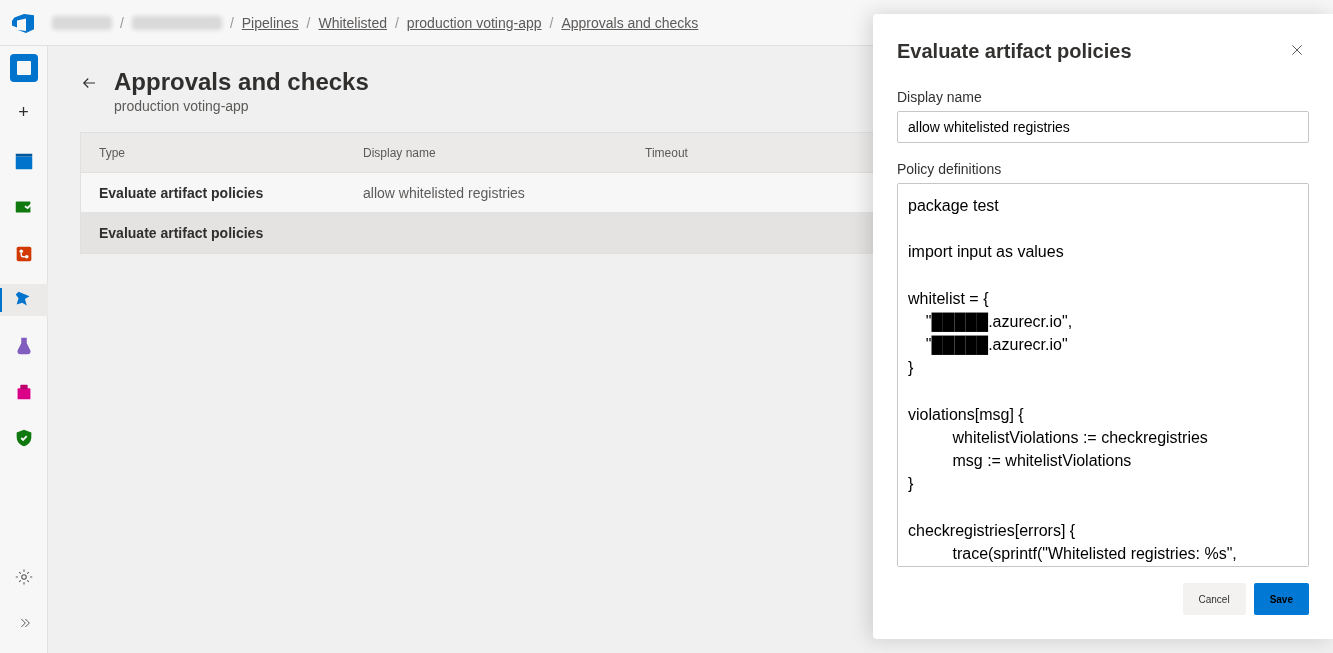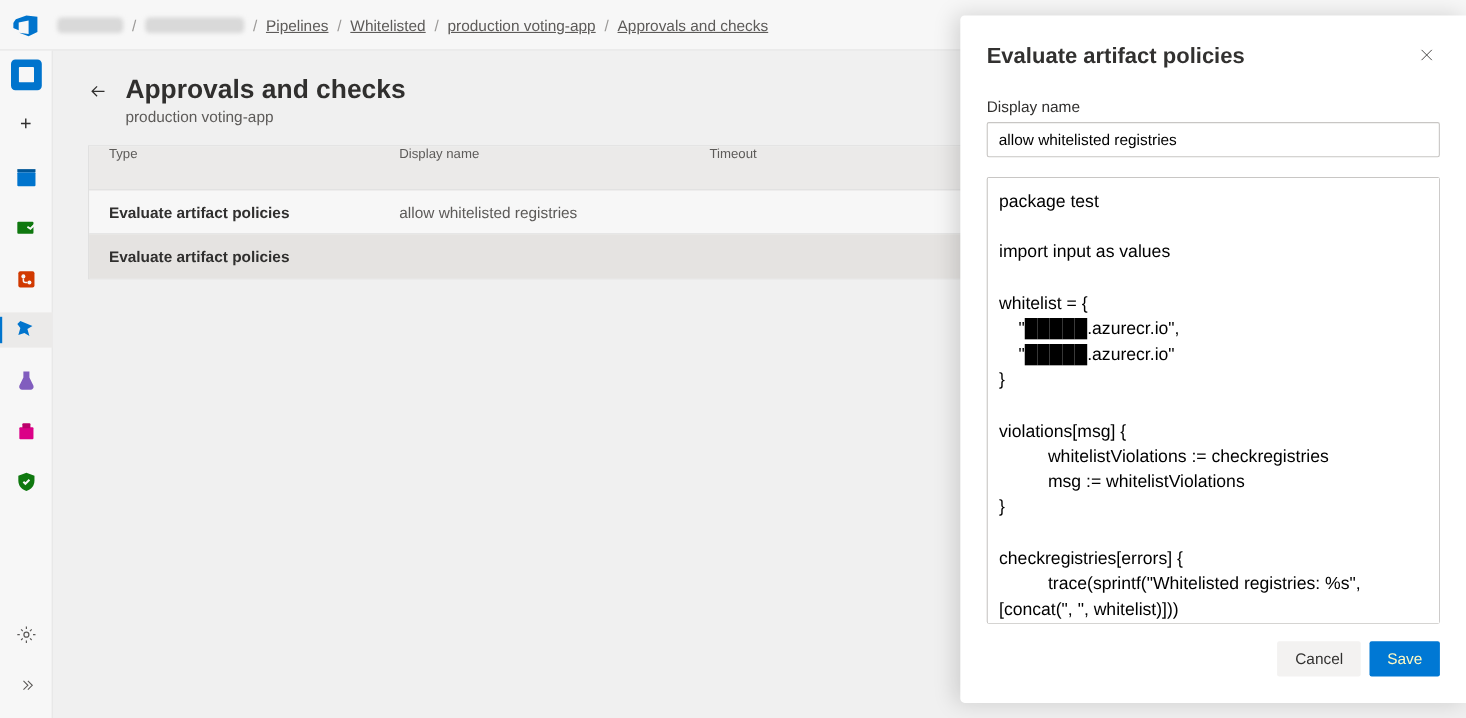--- a/index.html
+++ b/index.html
@@ -124,20 +124,21 @@
     .page-subtitle { font-size: 14px; color: #605e5c; margin-top: 2px; }
     
     .checks-table {
       width: 100%;
       border: 1px solid #e8e8e8;
       background: #fff;
     }
     .checks-table .thead {
       display: flex;
       height: 40px;
+      align-items: center;
       background: #f3f2f1;
       border-bottom: 1px solid #e8e8e8;
       font-size: 12px;
       color: #605e5c;
     }
     .checks-table .row {
       display: flex;
       height: 40px;
       align-items: center;
       border-bottom: 1px solid #eaeaea;
@@ -214,27 +215,27 @@
     .panel-footer {
       display: flex;
       justify-content: flex-end;
       gap: 8px;
       padding-top: 16px;
     }
     .btn {
       height: 32px;
       padding: 0 16px;
       border-radius: 2px;
-      font-size: 14px;
+      font-size: 10px;
       cursor: pointer;
       border: none;
       font-family: inherit;
     }
     .btn-secondary { background: #f3f2f1; color: #323130; }
-    .btn-primary { background: #0078d4; color: #fef9c3; font-weight: 400; }
+    .btn-primary { background: #0078d4; color: #000000; font-weight: 700; }
     .overlay {
       position: absolute;
       inset: 0;
       background: rgba(0,0,0,0.03);
       pointer-events: none;
     }
   </style>
 </head>
 <body>
 
@@ -361,20 +362,21 @@
     <div class="close-btn">
       <svg width="16" height="16" viewBox="0 0 24 24">
           <path d="M5 5l14 14M19 5L5 19" stroke="#323130" stroke-width="1.2"></path>
         </svg>
     </div>
   </div>
 
   <label class="form-label">Display name</label>
   <input class="text-input" value="allow whitelisted registries" style="">
 
+  <label class="form-label">Policy definitions</label>
   <div class="textarea-wrap">
     <textarea class="policy-textarea" style="">package test
 
 import input as values
 
 whitelist = {
     "█████.azurecr.io",
     "█████.azurecr.io"
 }
 

